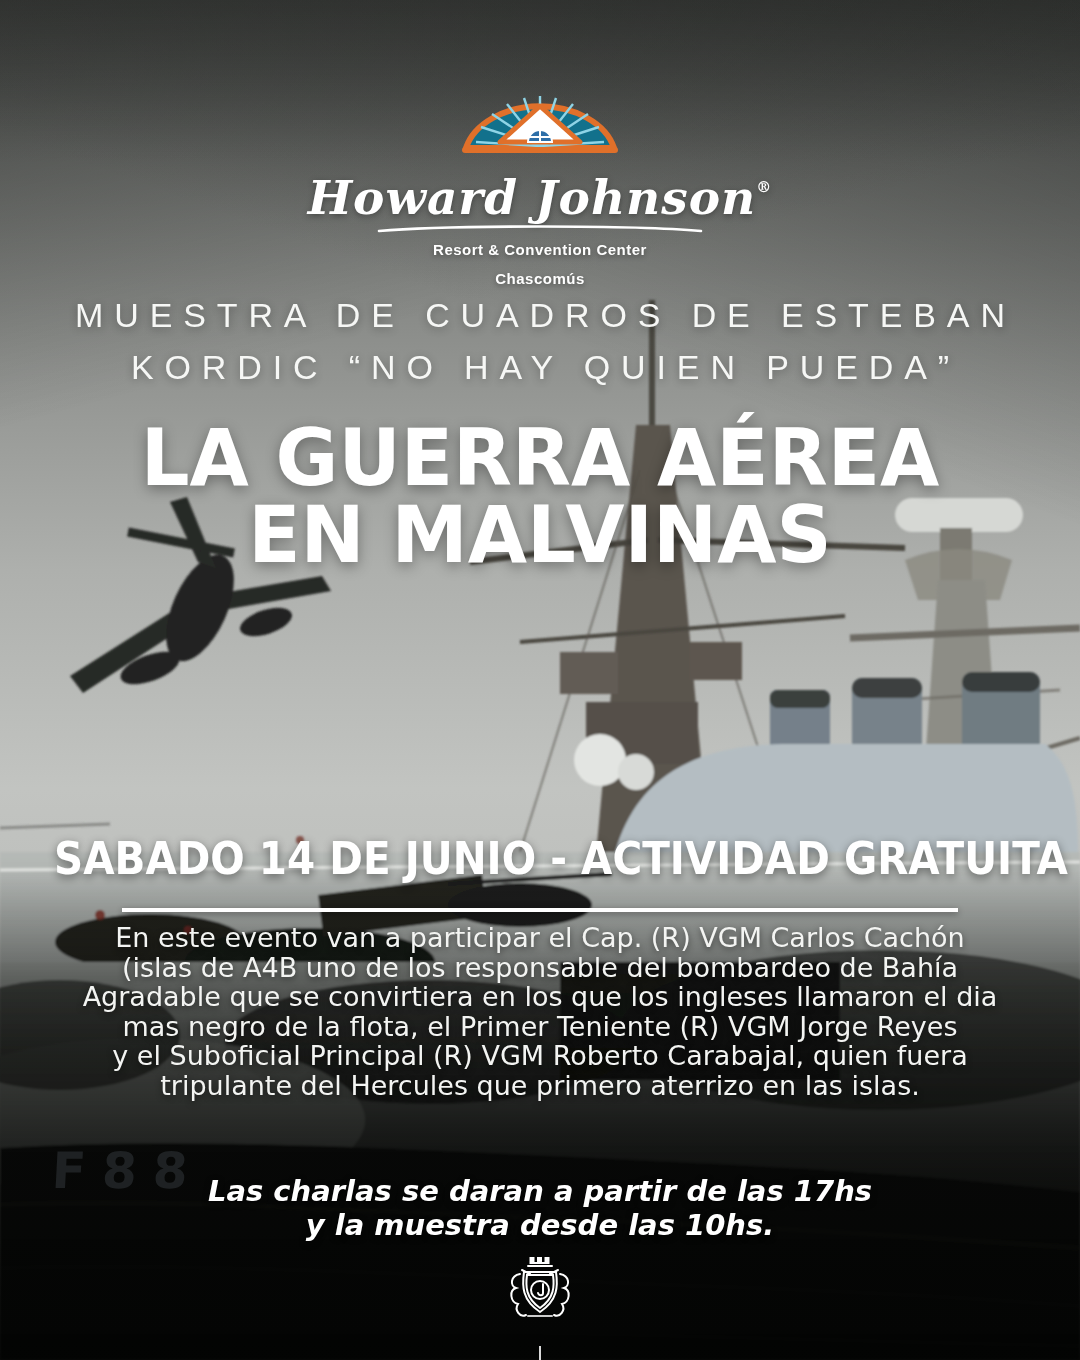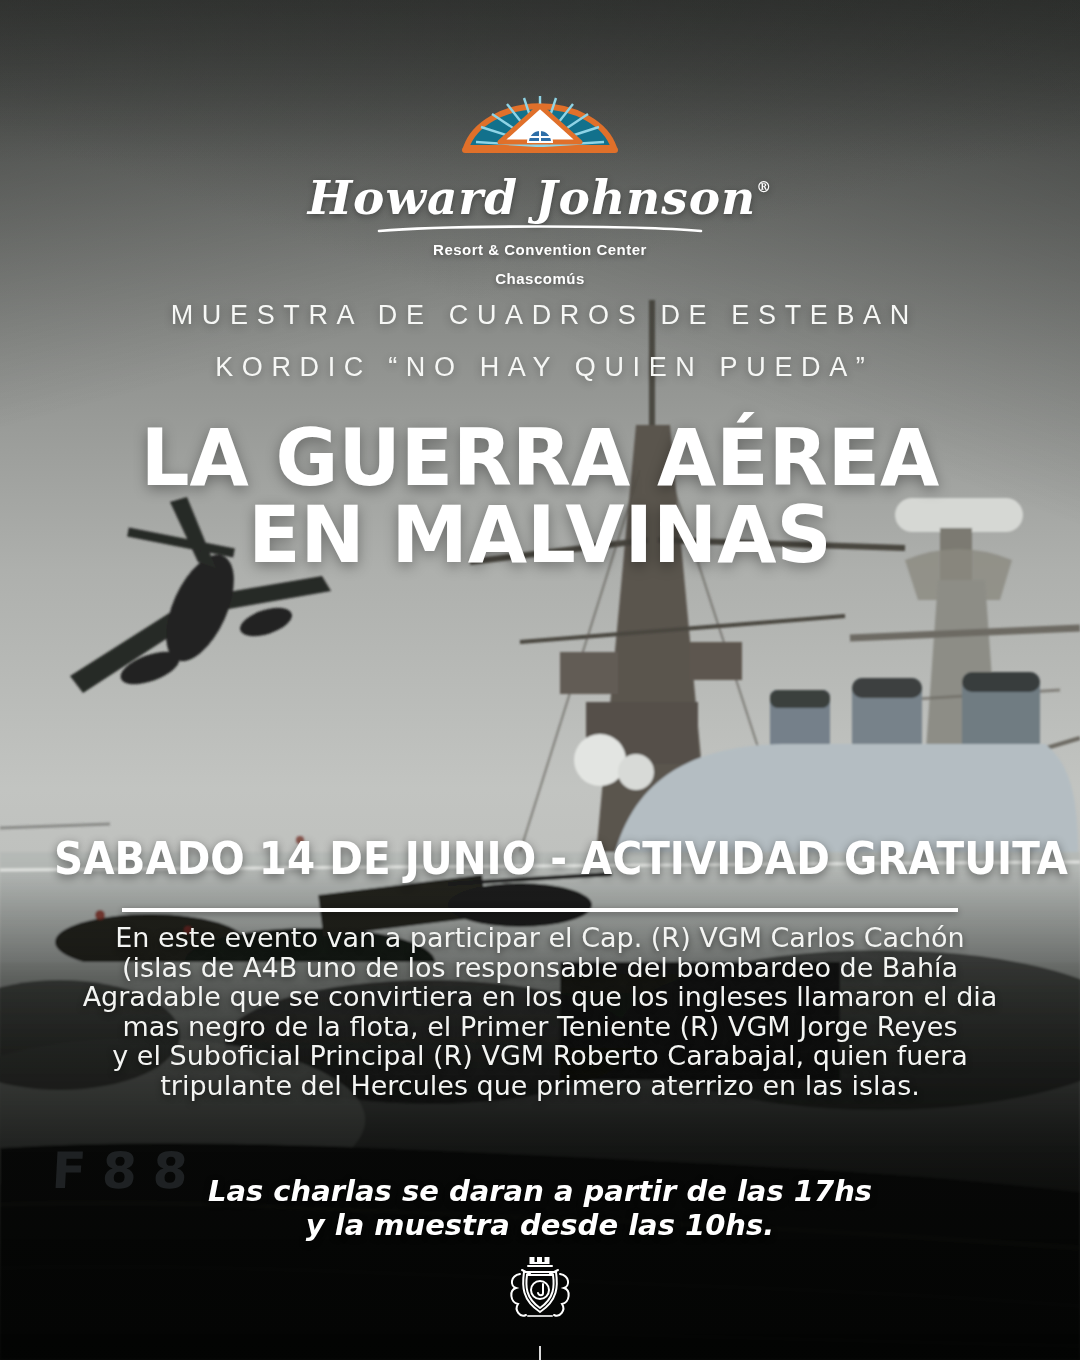--- a/index.html
+++ b/index.html
@@ -27,21 +27,21 @@
   .brand{top:90px;}
   .brand-script{
     font-family:"DejaVu Serif",serif;font-style:italic;font-weight:700;
     font-size:47px;line-height:50px;letter-spacing:1px;margin-top:4px;
     text-shadow:0 2px 6px rgba(0,0,0,.35);
   }
   .brand-reg{font-size:15px;vertical-align:22px;font-style:normal;}
   .brand-underline{display:block;margin:0 auto;}
   .brand-sub{font-weight:700;font-size:15px;line-height:29px;letter-spacing:.5px;
     text-shadow:0 2px 5px rgba(0,0,0,.35);}
-  .kicker{top:289px;font-size:27px;line-height:52px;font-weight:400;
+  .kicker{top:289px;font-size:34px;line-height:52px;font-weight:400;
     letter-spacing:.32em;text-indent:.32em;color:#f6f7f5;
     text-shadow:0 2px 8px rgba(0,0,0,.30);white-space:nowrap;}
   .title{top:420px;font-family:"DejaVu Sans",sans-serif;font-weight:800;
     font-size:79px;line-height:77px;letter-spacing:0;
     text-shadow:0 4px 14px rgba(0,0,0,.35);transform:scaleX(.97);}
   .sabado{top:834px;font-family:"DejaVu Sans",sans-serif;font-weight:800;
     font-size:45px;line-height:50px;white-space:nowrap;
     transform:scaleX(.90);transform-origin:50% 50%;
     text-shadow:0 3px 10px rgba(0,0,0,.45);}
   .divider{position:absolute;top:908px;left:50%;transform:translateX(-50%);

